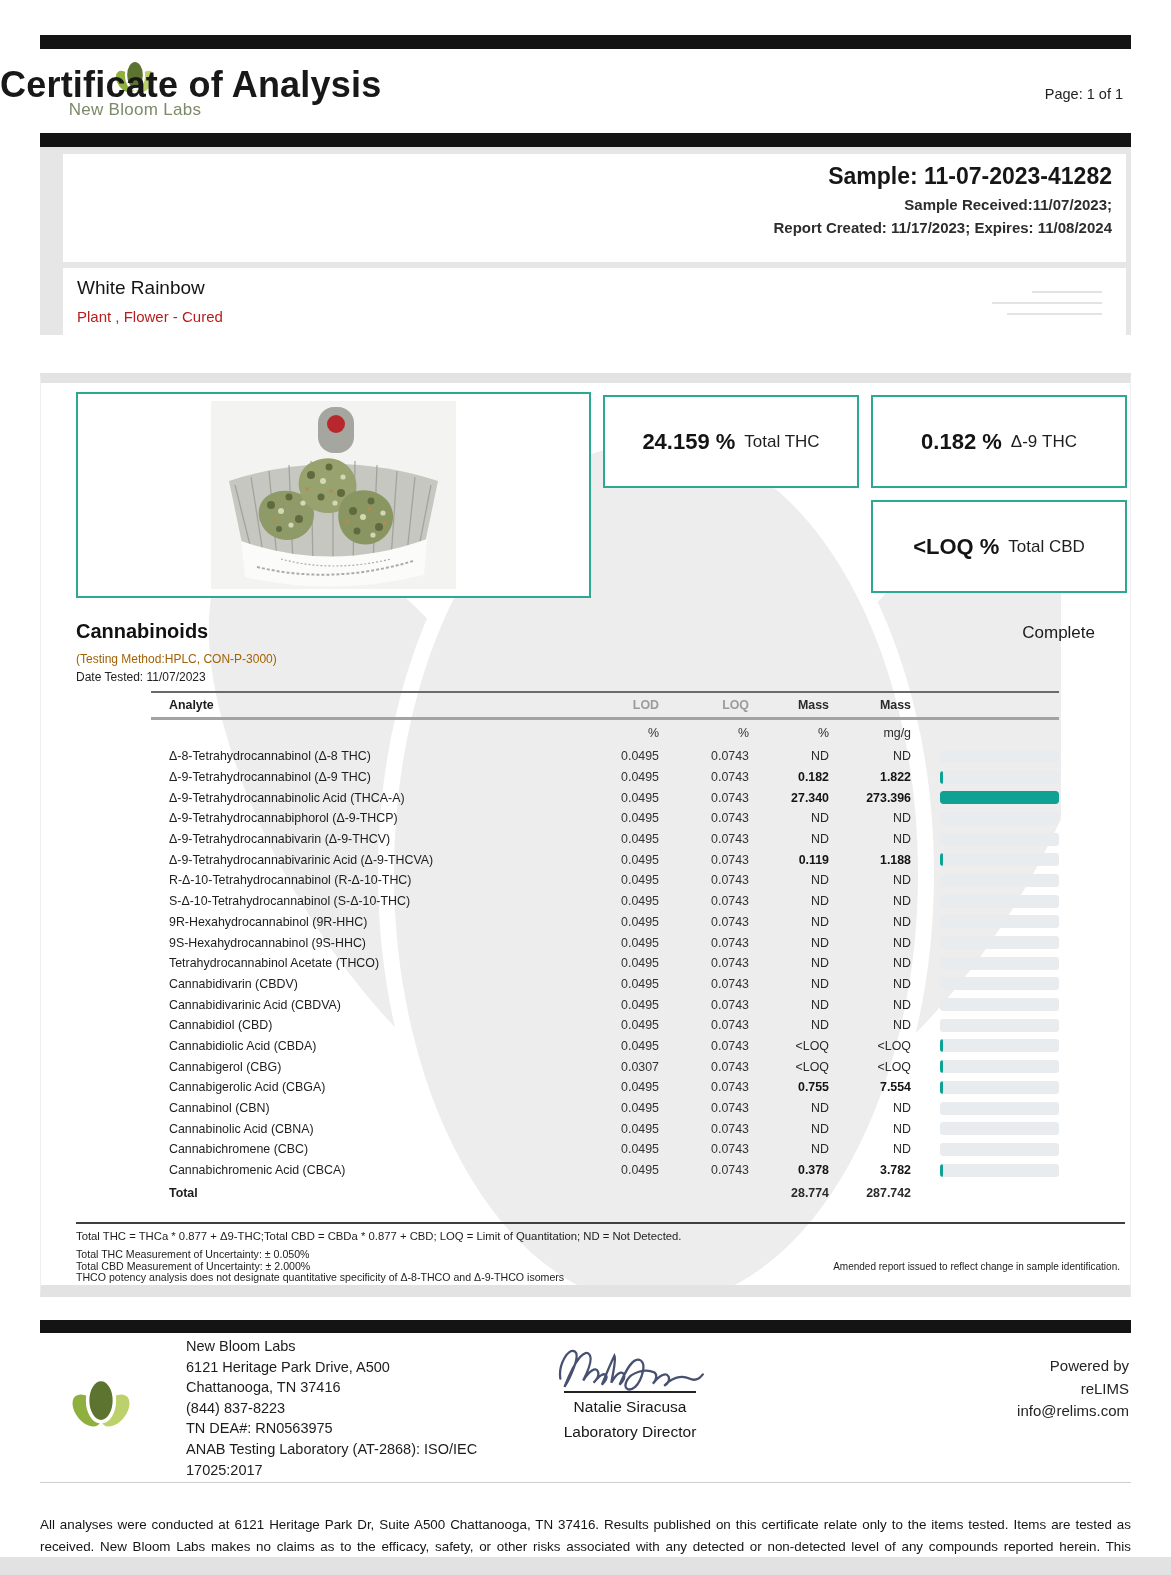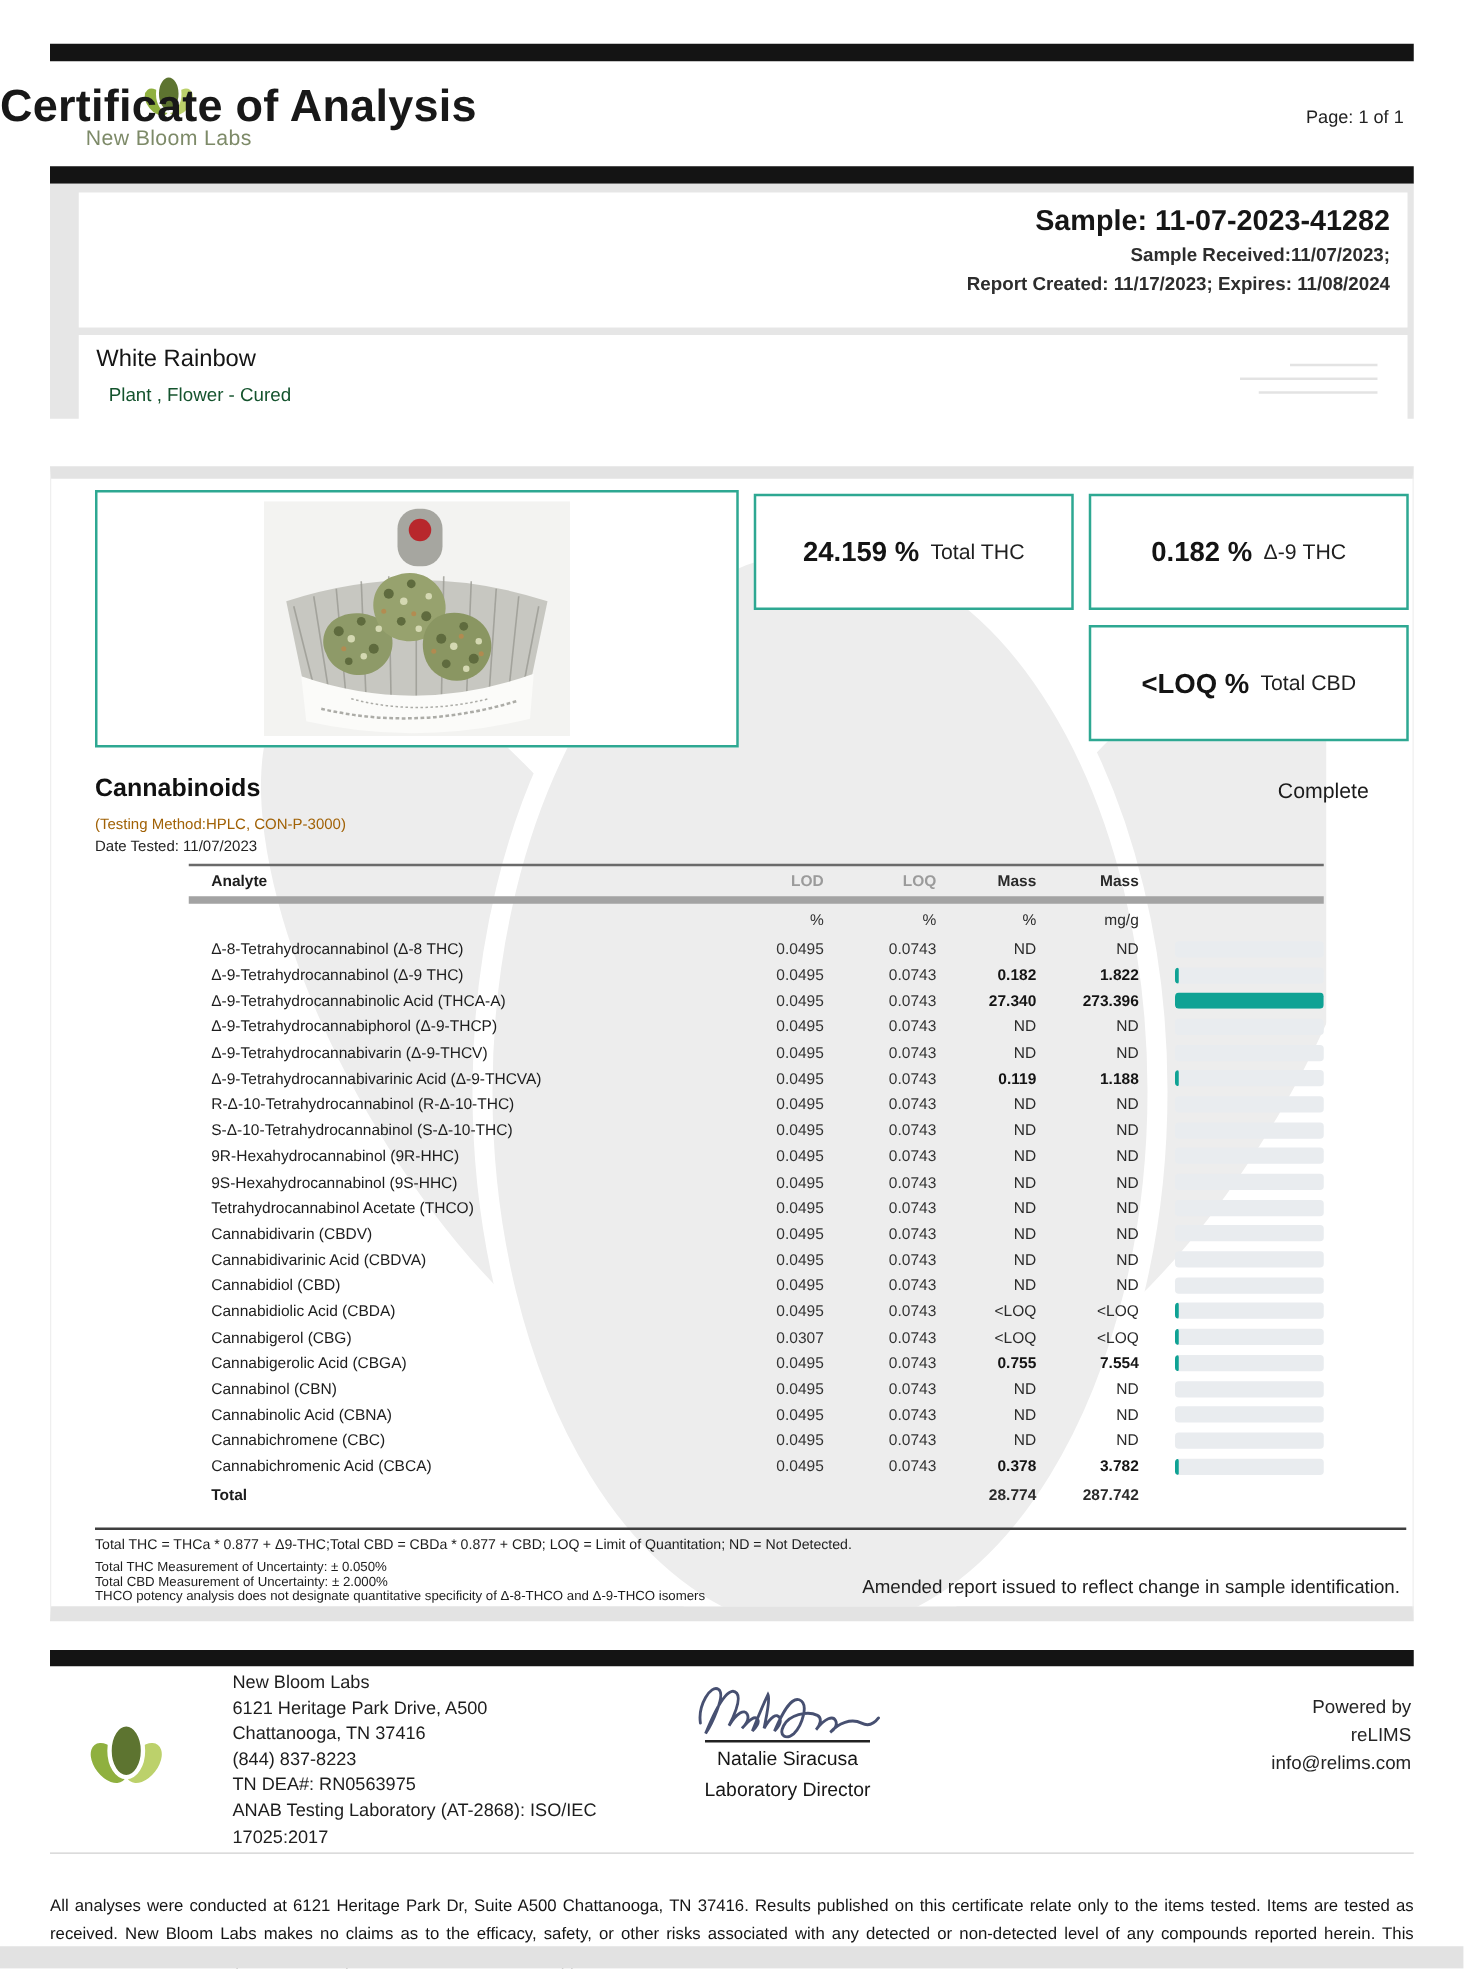--- a/index.html
+++ b/index.html
@@ -15,21 +15,21 @@
   .page-label{right:48px;top:86px;font-size:14.5px;color:#222;}
 
   
   .grayband{left:40px;top:147px;width:1091px;height:188px;background:#e6e6e6;}
   .sample-card{position:absolute;left:23px;top:7px;width:1063px;height:108px;background:#fff;}
   .sample-lines{position:absolute;right:14px;top:9px;text-align:right;}
   .sample-id{font-size:23px;font-weight:600;color:#161616;}
   .sample-sub{font-size:15px;font-weight:600;color:#2d2d2d;margin-top:6px;}
   .product-row{position:absolute;left:23px;top:121px;width:1063px;height:79px;background:#fff;}
   .product-name{position:absolute;left:14px;top:9px;font-size:19px;color:#151515;}
-  .product-type{position:absolute;left:24px;top:40px;font-size:15px;color:#14532d;text-align:right;}
+  .product-type{position:absolute;left:14px;top:40px;font-size:15px;color:#b91c1c;text-align:right;}
   .stamp{position:absolute;right:24px;top:14px;width:140px;height:52px;opacity:.5;}
   .stamp div{height:2px;background:#c9c9c9;margin:9px 0 0 auto;}
 
   
   .main{left:40px;top:373px;width:1089px;height:902px;background:#fff;
         border-top:10px solid #e3e3e3;border-bottom:12px solid #e3e3e3;
         border-left:1px solid #efefef;border-right:1px solid #efefef;overflow:hidden;}
   .watermark{position:absolute;left:70px;top:10px;pointer-events:none;}
 
   .photo-box{position:absolute;left:35px;top:9px;width:511px;height:202px;border:2px solid #2ea892;background:#fff;text-align:center;}
@@ -40,38 +40,38 @@
   .sum-val{font-size:22px;font-weight:700;color:#141414;}
   .sum-lbl{font-size:17px;color:#1f1f1f;}
 
   .cann-title{left:35px;top:237px;font-size:20px;font-weight:700;color:#111;}
   .cann-status{right:35px;top:240px;font-size:17px;color:#1b1b1b;}
   .cann-method{left:35px;top:269px;font-size:12px;color:#a16207;}
   .cann-date{left:35px;top:287px;font-size:12px;color:#222;}
 
   .tbl{left:110px;top:308px;width:908px;font-size:12.4px;}
   .trow{display:flex;align-items:center;height:20.7px;}
-  .thead{height:24px;border-top:2px solid #6a6a6a;border-bottom:6px solid #a3a3a3;font-weight:700;}
+  .thead{height:24px;border-top:2px solid #6a6a6a;border-bottom:3px solid #a3a3a3;font-weight:700;}
   .tunits{height:26px;color:#8d8d8d;}
   .c-name{flex:1;padding-left:18px;color:#1d1d1d;}
   .c-lod{width:90px;text-align:right;color:#333;}
   .c-loq{width:90px;text-align:right;color:#333;}
   .c-m1{width:80px;text-align:right;color:#2a2a2a;}
   .c-m2{width:82px;text-align:right;color:#2a2a2a;}
   .c-bar{width:148px;display:flex;justify-content:flex-end;}
   .thead .c-lod,.thead .c-loq{color:#9b9b9b;font-weight:700;}
   .bar-track{position:relative;width:119px;height:13px;border-radius:3px;background:#e9ecef;overflow:hidden;}
   .bar-fill{position:absolute;left:0;top:0;height:13px;border-radius:3px;background:#0fa294;}
   .bold-val{font-weight:700;color:#141414;}
   .trow-total{height:22px;font-weight:700;margin-top:2px;}
 
   .foot-rule{left:35px;top:839px;width:1049px;border-top:2px solid #3f3f3f;}
   .fn-formula{left:35px;top:847px;font-size:11.3px;color:#1d1d1d;}
   .fn-lines{left:35px;top:866px;font-size:10.6px;line-height:11.6px;color:#1d1d1d;}
-  .fn-amended{right:10px;top:878px;font-size:15px;color:#1d1d1d;}
+  .fn-amended{right:10px;top:878px;font-size:10px;color:#1d1d1d;}
 
   
   .footer{left:40px;top:1333px;width:1091px;height:146px;}
   .f-logo{position:absolute;left:30px;top:34px;}
   .f-address{position:absolute;left:146px;top:3px;font-size:14.5px;line-height:20.6px;color:#1d1d1d;}
   .f-sig{position:absolute;left:455px;top:6px;width:270px;text-align:center;}
   .sig-line{width:132px;margin:-4px auto 0 auto;border-bottom:2px solid #222;}
   .sig-name{font-size:15.5px;margin-top:5px;color:#171717;}
   .sig-title{font-size:15.5px;margin-top:7px;color:#171717;}
   .f-powered{position:absolute;right:2px;top:22px;text-align:right;font-size:15px;line-height:22.5px;color:#242424;}

